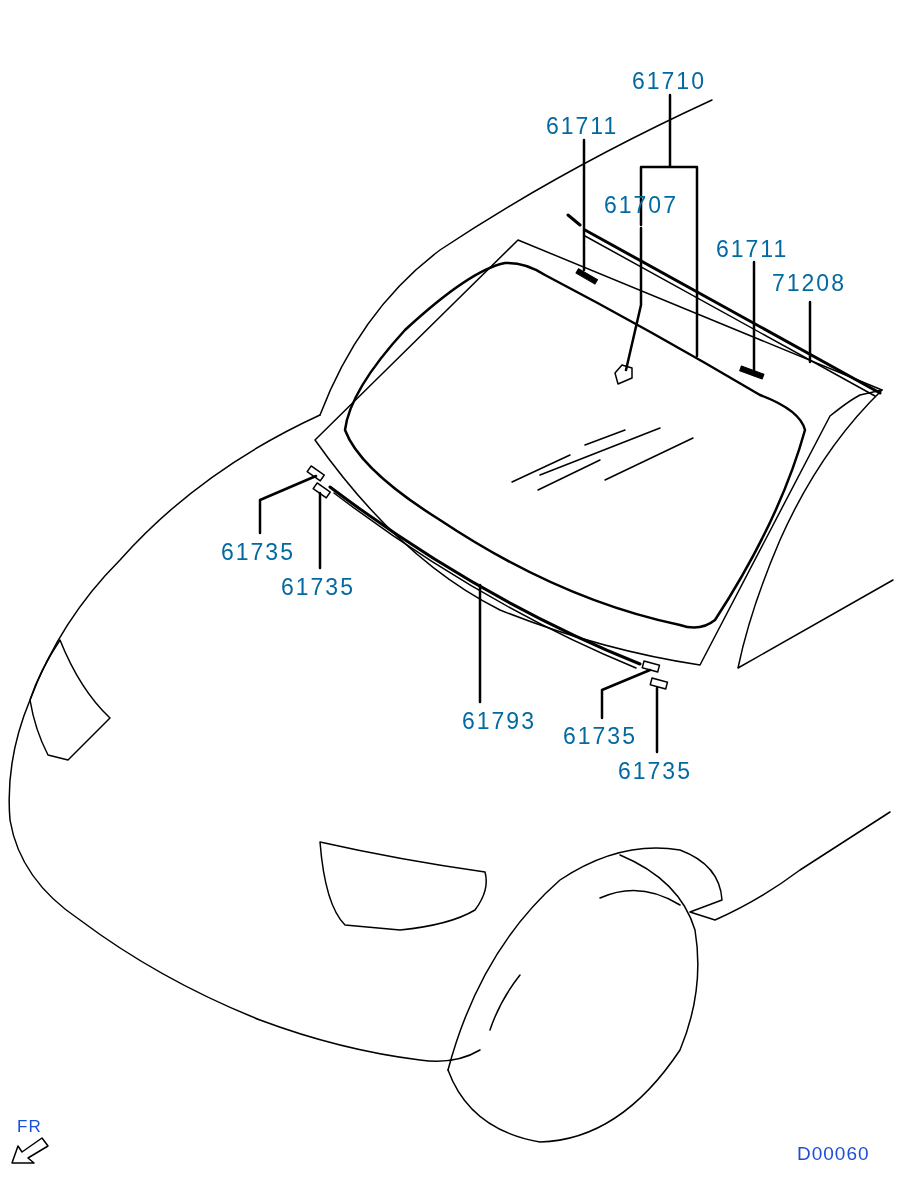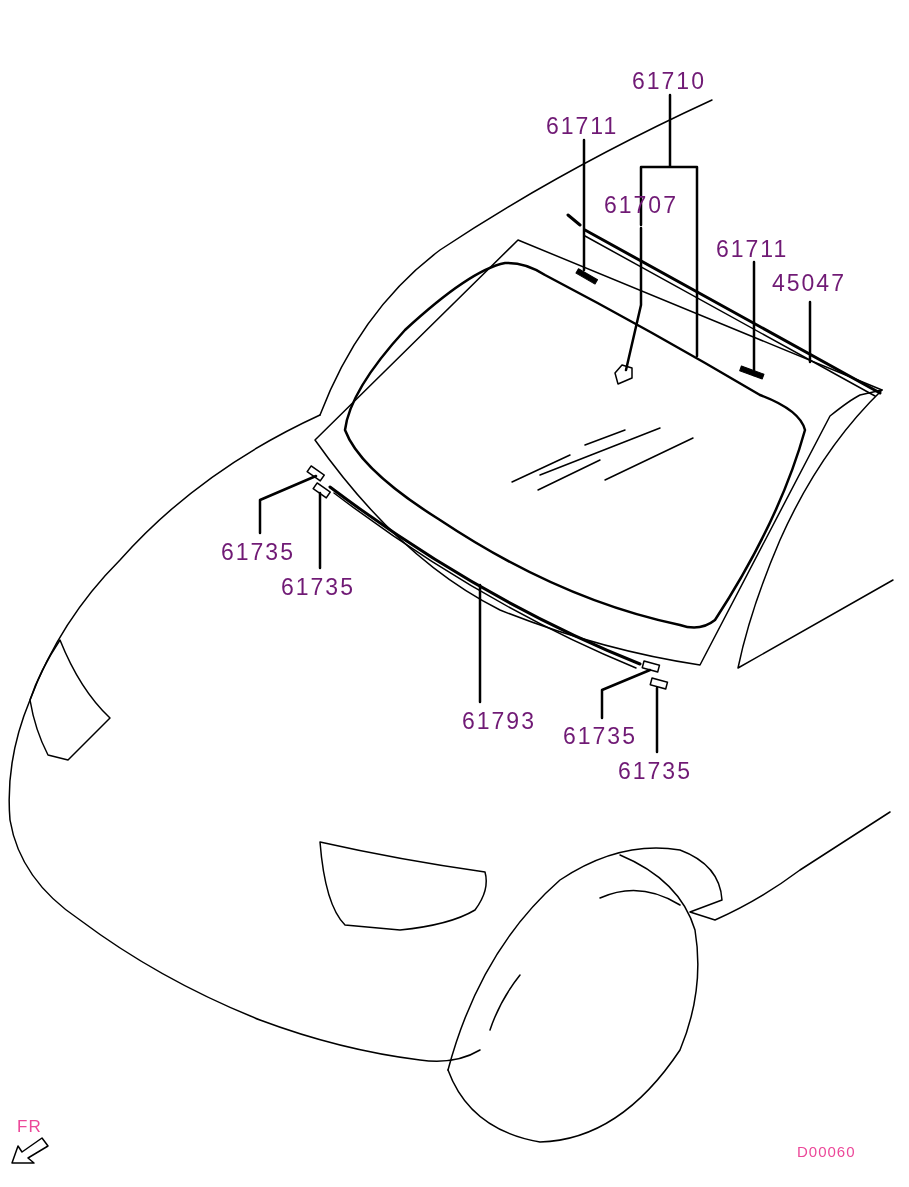--- a/index.html
+++ b/index.html
@@ -1,19 +1,19 @@
 <!DOCTYPE html>
 <html><head>
 <meta charset="utf-8">
 <style>
   html, body { margin:0; padding:0; background:#ffffff; }
   body { width:909px; height:1187px; position:relative; overflow:hidden; font-family:"Liberation Sans", sans-serif; }
   svg { position:absolute; left:0; top:0; }
-  .lbl { position:absolute; font-size:23px; letter-spacing:2px; color:#701a75; line-height:1; white-space:nowrap; }
-  .small { position:absolute; font-size:17px; color:#ec4899; letter-spacing:1px; line-height:1; }
+  .lbl { position:absolute; font-size:23px; letter-spacing:2px; color:#0369a1; line-height:1; white-space:nowrap; }
+  .small { position:absolute; font-size:17px; color:#1d4ed8; letter-spacing:1px; line-height:1; }
 </style>
 </head>
 <body>
 
 <svg width="909" height="1187" viewBox="0 0 909 1187" fill="none" stroke="#000" stroke-linecap="round" stroke-linejoin="round">
 
   <path d="M712 100 Q560 170 440 250 Q360 310 320 415" stroke-width="1.5"></path>
 
   <path d="M320 415 Q200 470 120 560 Q60 620 30 700 Q5 760 10 820 Q20 880 80 920 Q160 980 260 1020 Q340 1050 420 1060 Q455 1065 480 1050" stroke-width="1.5"></path>
 
@@ -62,21 +62,21 @@
     <path d="M657 688 L657 752"></path>
   </g>
 
   <path d="M12 1163 L18 1146 L22 1152 L42 1138 L48 1146 L28 1158 L34 1163 Z" stroke-width="1.5"></path>
 </svg>
 
 <div class="lbl" style="left:632px;top:70px">61710</div>
 <div class="lbl" style="left:546px;top:115px">61711</div>
 <div class="lbl" style="left:604px;top:194px">61707</div>
 <div class="lbl" style="left:716px;top:238px">61711</div>
-<div class="lbl" style="left:772px;top:272px">45047</div>
+<div class="lbl" style="left:772px;top:272px">71208</div>
 <div class="lbl" style="left:221px;top:541px">61735</div>
 <div class="lbl" style="left:281px;top:576px">61735</div>
 <div class="lbl" style="left:462px;top:710px">61793</div>
 <div class="lbl" style="left:563px;top:725px">61735</div>
 <div class="lbl" style="left:618px;top:760px">61735</div>
 
 <div class="small" style="left:17px;top:1118px">FR</div>
-<div class="small" style="left:797px;top:1144px;font-size:15px">D00060</div>
+<div class="small" style="left:797px;top:1144px;font-size:19px">D00060</div>
 
 </body></html>

